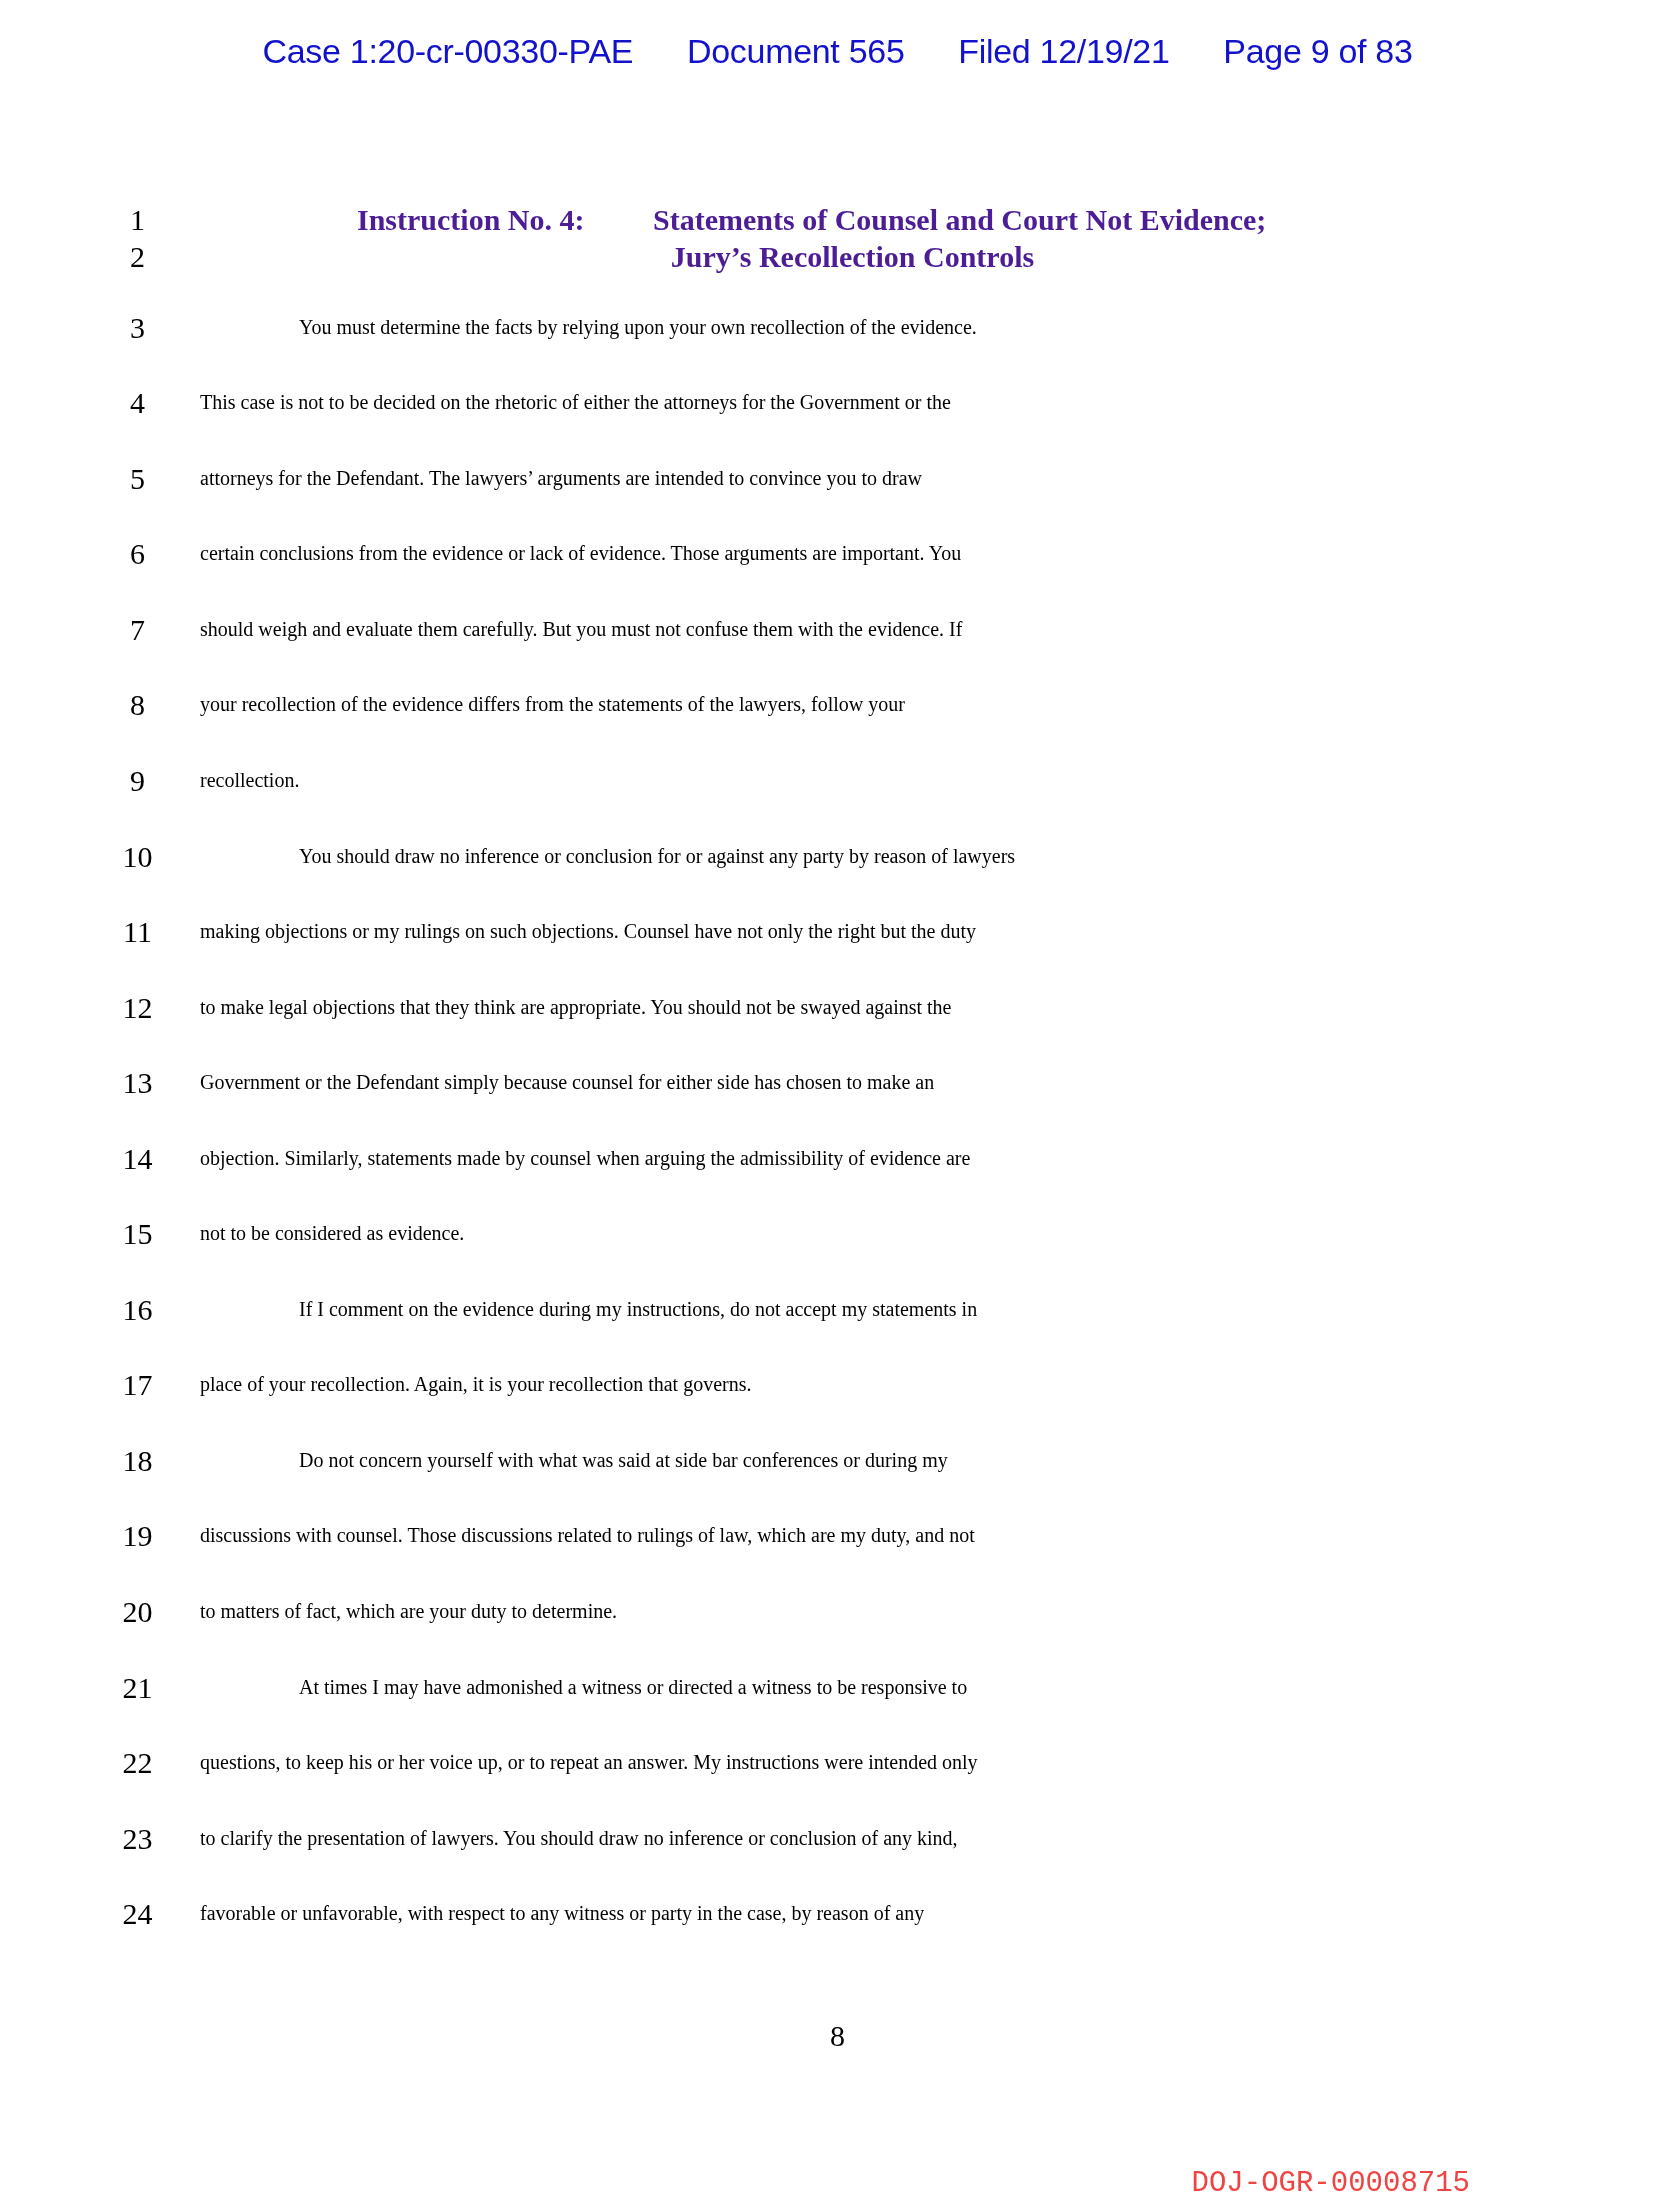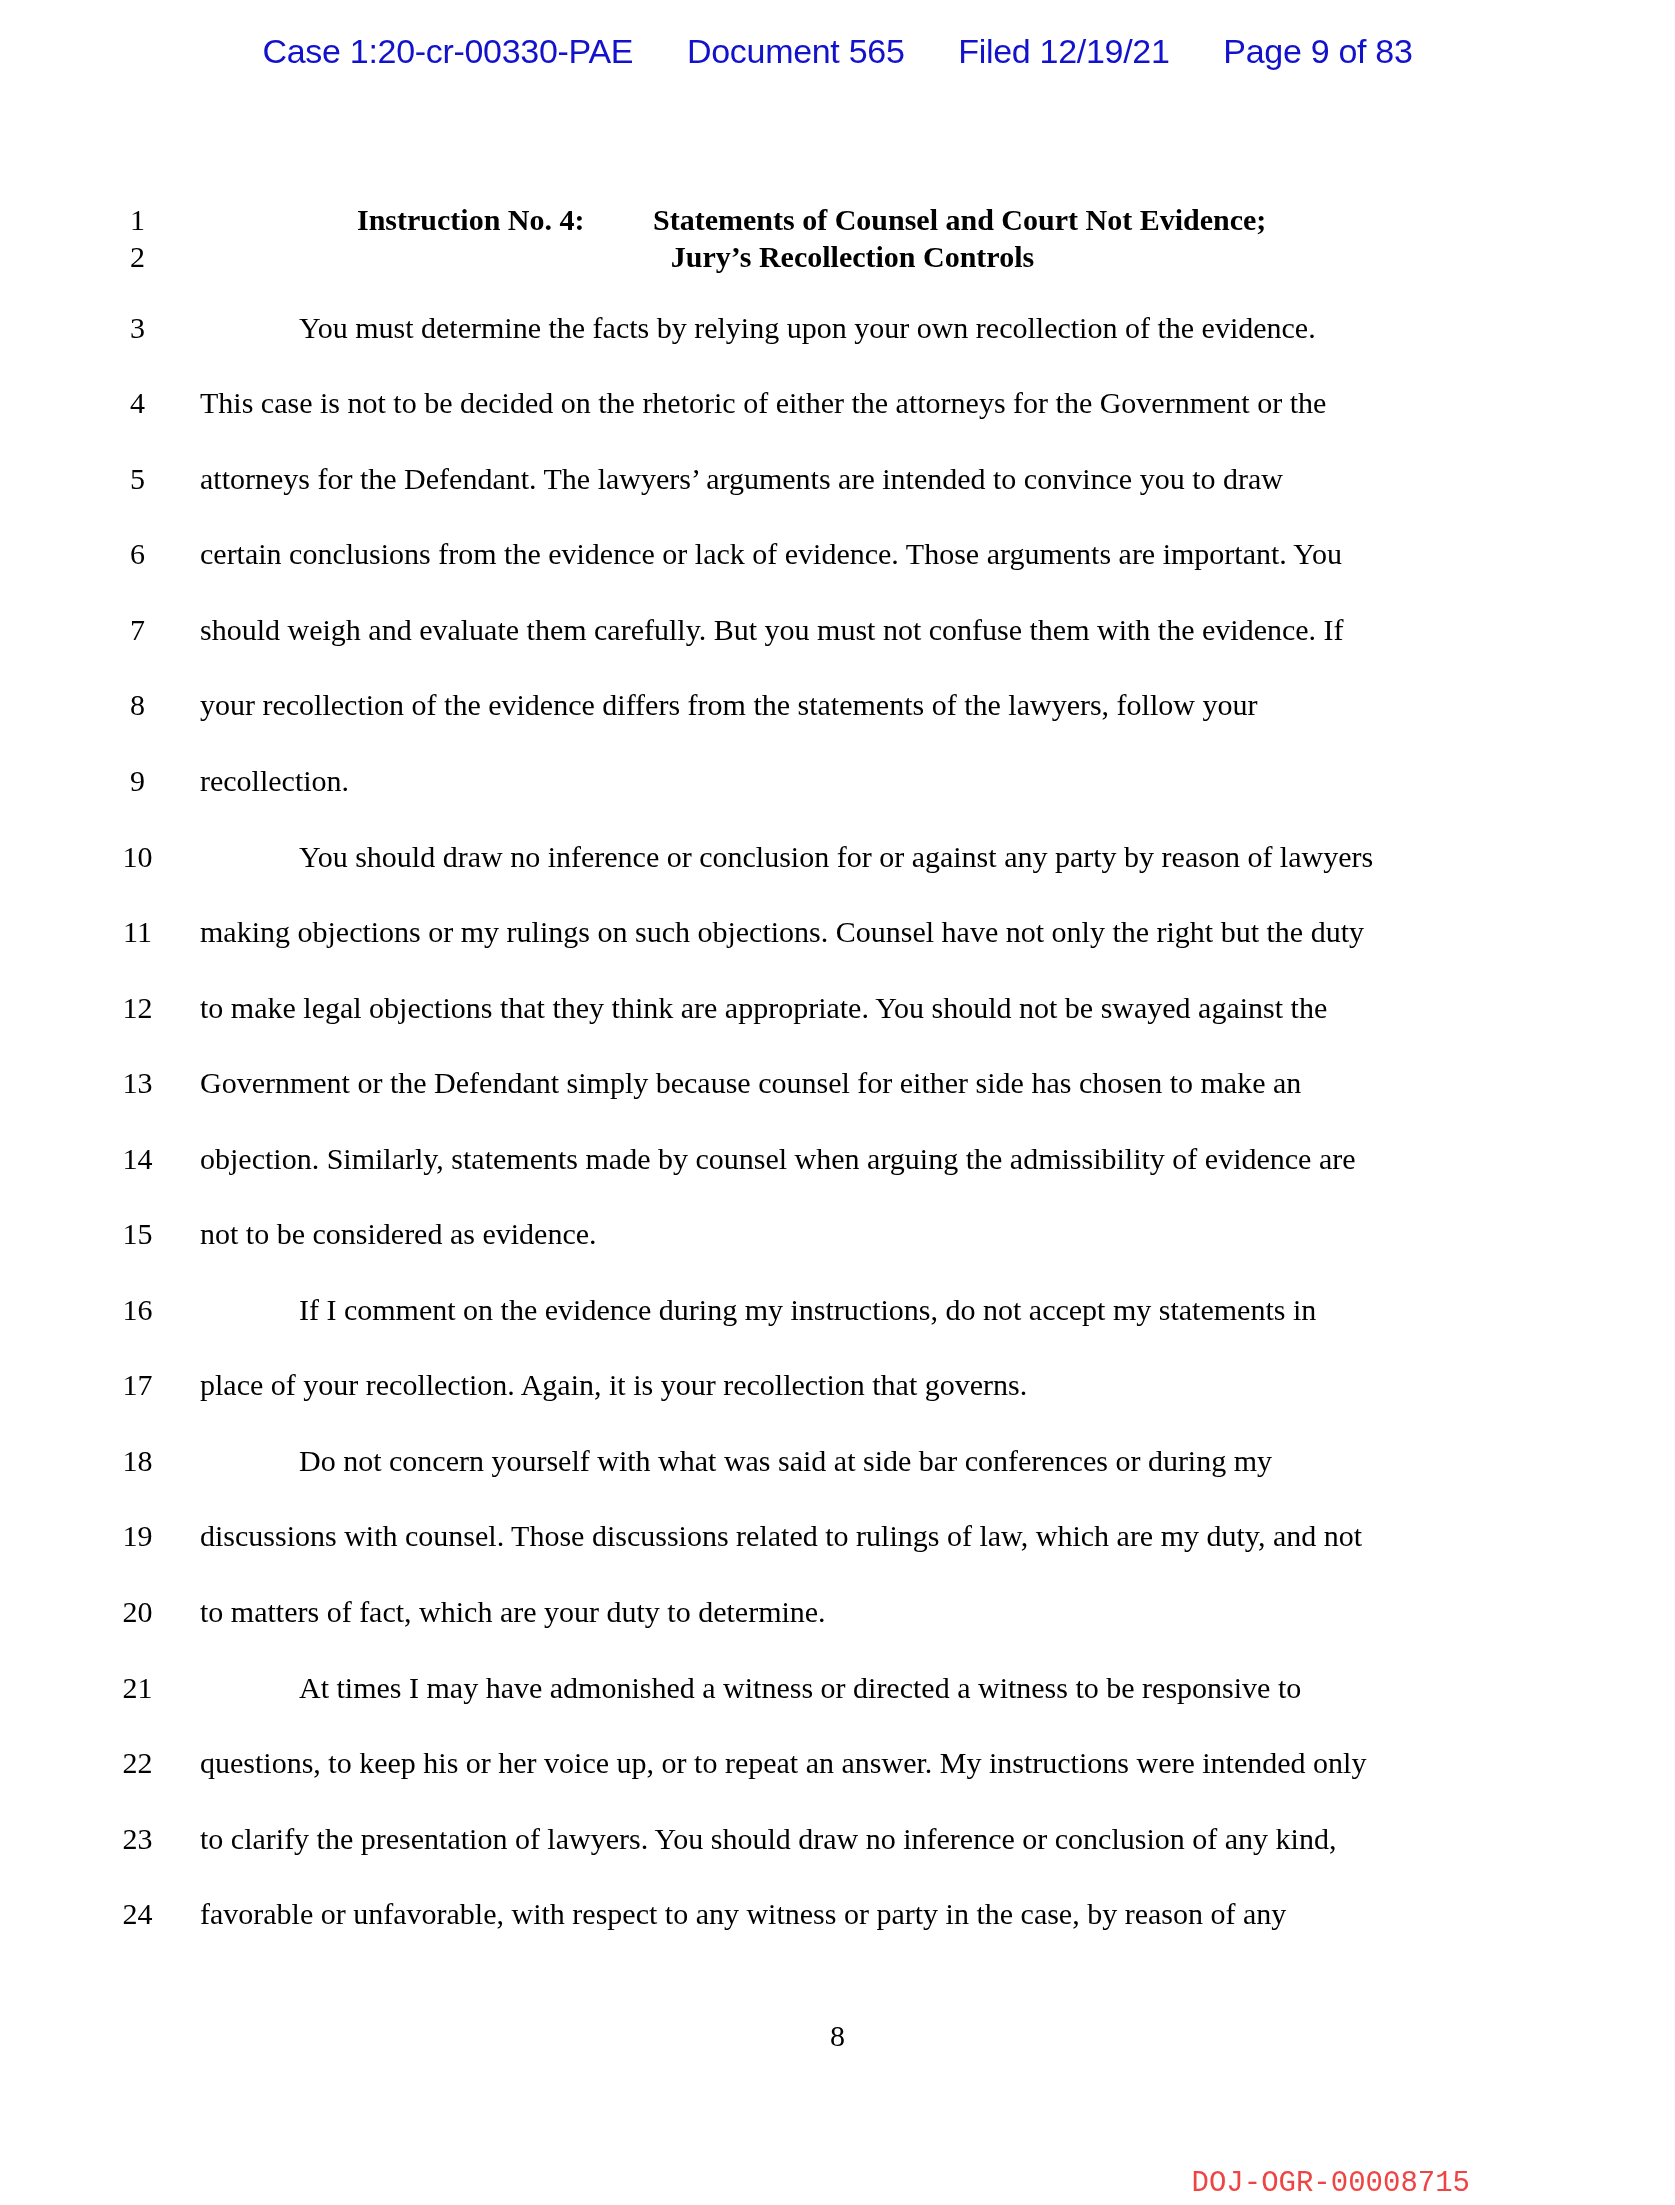--- a/index.html
+++ b/index.html
@@ -12,29 +12,29 @@
     color: #1212cc; white-space: nowrap; letter-spacing: -0.3px;
   }
   .ecf-header span { display: inline-block; margin: 0 22.3px; }
 
   .ln {
     position: absolute; left: 118px; width: 39px; text-align: center;
     font-family: "Liberation Serif", serif; font-size: 30px; line-height: 37px; color: #000;
   }
   .title {
     position: absolute; font-family: "Liberation Serif", serif; font-weight: bold;
-    font-size: 30px; line-height: 37px; color: #000000; white-space: nowrap;
+    font-size: 30px; line-height: 37px; color: #4c1d95; white-space: nowrap;
   }
   .title-1 { left: 357px; top: 201px; }
   .title-1 .lbl { display: inline-block; width: 296px; }
   .title-2 { left: 0; width: 1675px; top: 238px; text-align: center; padding-left: 15px; }
   .title-2 span { position: relative; left: 0px; }
 
   .tl {
-    position: absolute; left: 200px; font-family: "Liberation Serif", serif; font-size: 30px;
+    position: absolute; left: 200px; font-family: "Liberation Serif", serif; font-size: 20px;
     line-height: 37px; color: #000; white-space: nowrap;
   }
   .tl.indent { left: 299px; }
 
   .page-num {
     position: absolute; left: 0; width: 1675px; top: 2017px; text-align: center;
     font-family: "Liberation Serif", serif; font-size: 30px; line-height: 37px; color: #000;
   }
   .bates {
     position: absolute; right: 47px; top: 2167px; font-family: "Liberation Mono", monospace;

